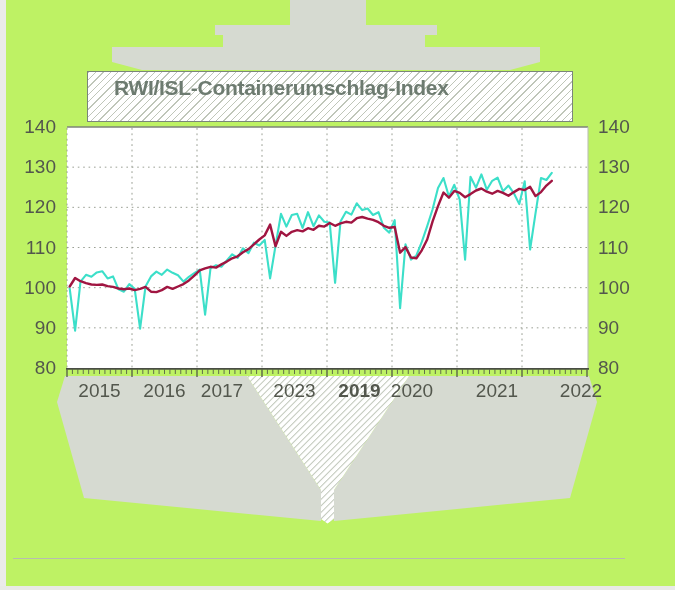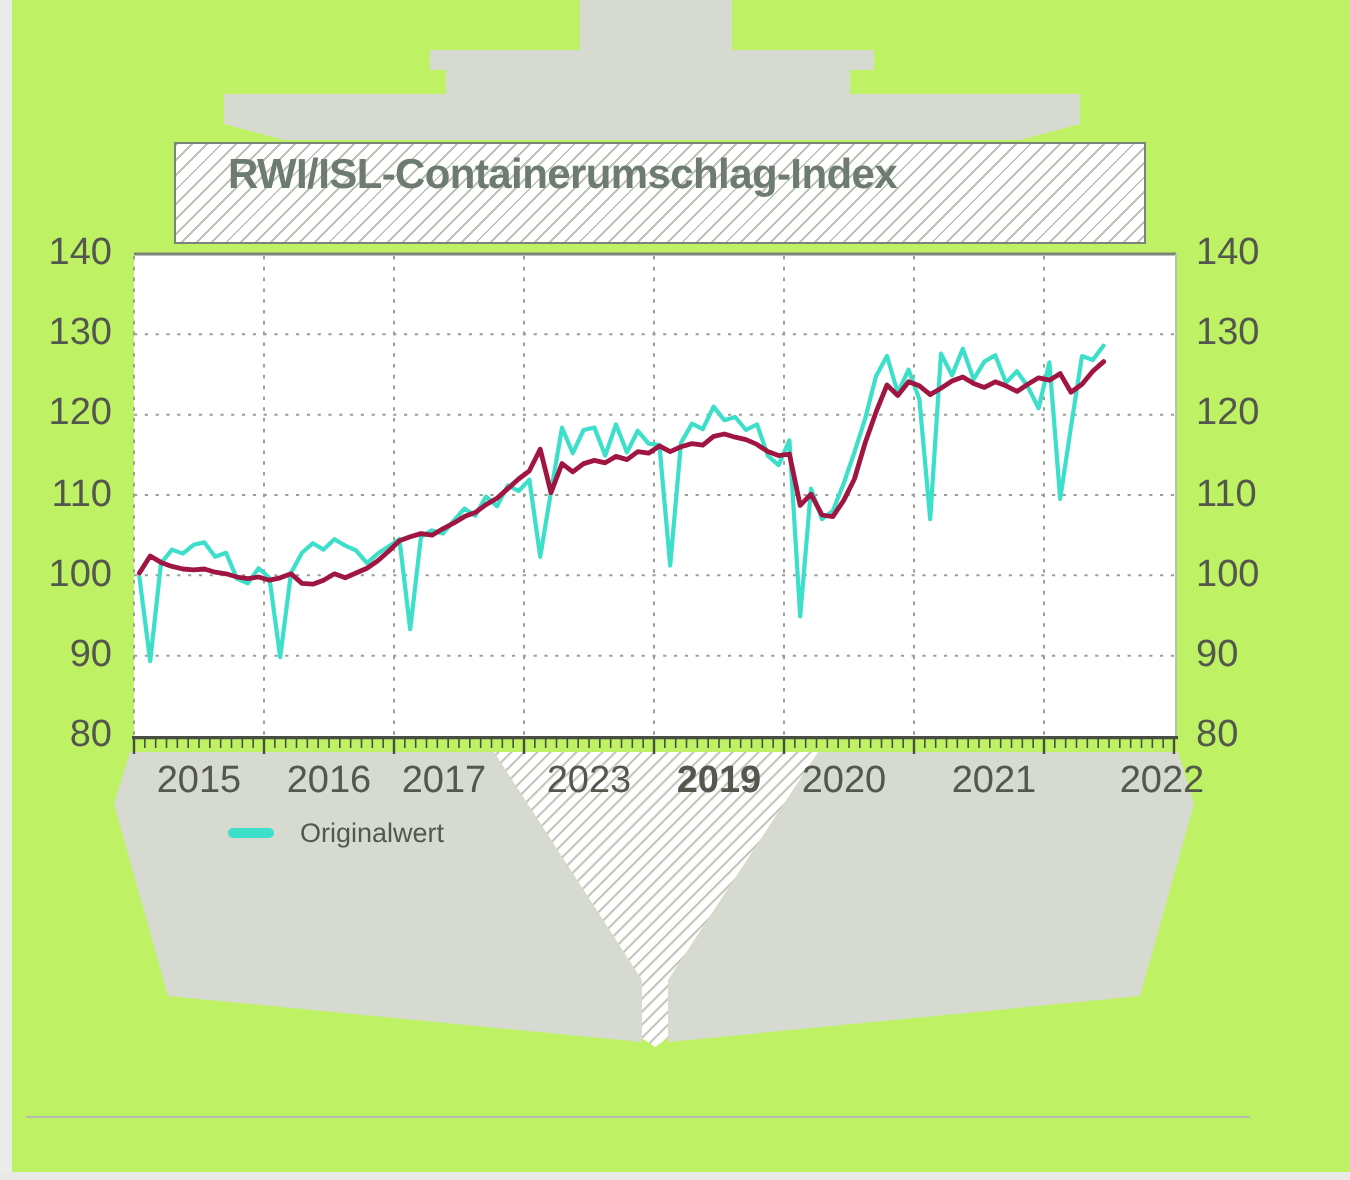--- a/index.html
+++ b/index.html
@@ -201,29 +201,25 @@
       <div class="axis-label y-right" style="top: 198.333px;">120</div>
       <div class="axis-label y-left" style="top: 158.167px;">130</div>
       <div class="axis-label y-right" style="top: 158.167px;">130</div>
       <div class="axis-label y-left" style="top: 118px;">140</div>
       <div class="axis-label y-right" style="top: 118px;">140</div>
       <div class="axis-label x-label" style="left: 77.5px;">2015</div>
       <div class="axis-label x-label" style="left: 142.5px;">2016</div>
       <div class="axis-label x-label" style="left: 200px;">2017</div>
       <div class="axis-label x-label" style="left: 272.5px;">2023</div>
       <div class="axis-label x-label" style="left: 337.5px; font-weight: bold;">2019</div>
-      <div class="axis-label x-label" style="left: 400px;">2020</div>
+      <div class="axis-label x-label" style="left: 390px;">2020</div>
       <div class="axis-label x-label" style="left: 475px;">2021</div>
       <div class="axis-label x-label" style="left: 559px;">2022</div>
     </div>
 
   <div class="legend">
-    <div class="legend-row">
-      <span class="legend-swatch" id="swatch-0" style="background: rgb(60, 223, 201);"></span>
-      <span class="legend-label">Originalwert</span>
-    </div>
   </div>
 
   <div class="footer-rule"></div>
 
   <div class="edge-left"></div>
   <div class="edge-bottom"></div>
 </div>
 
 </body></html>

